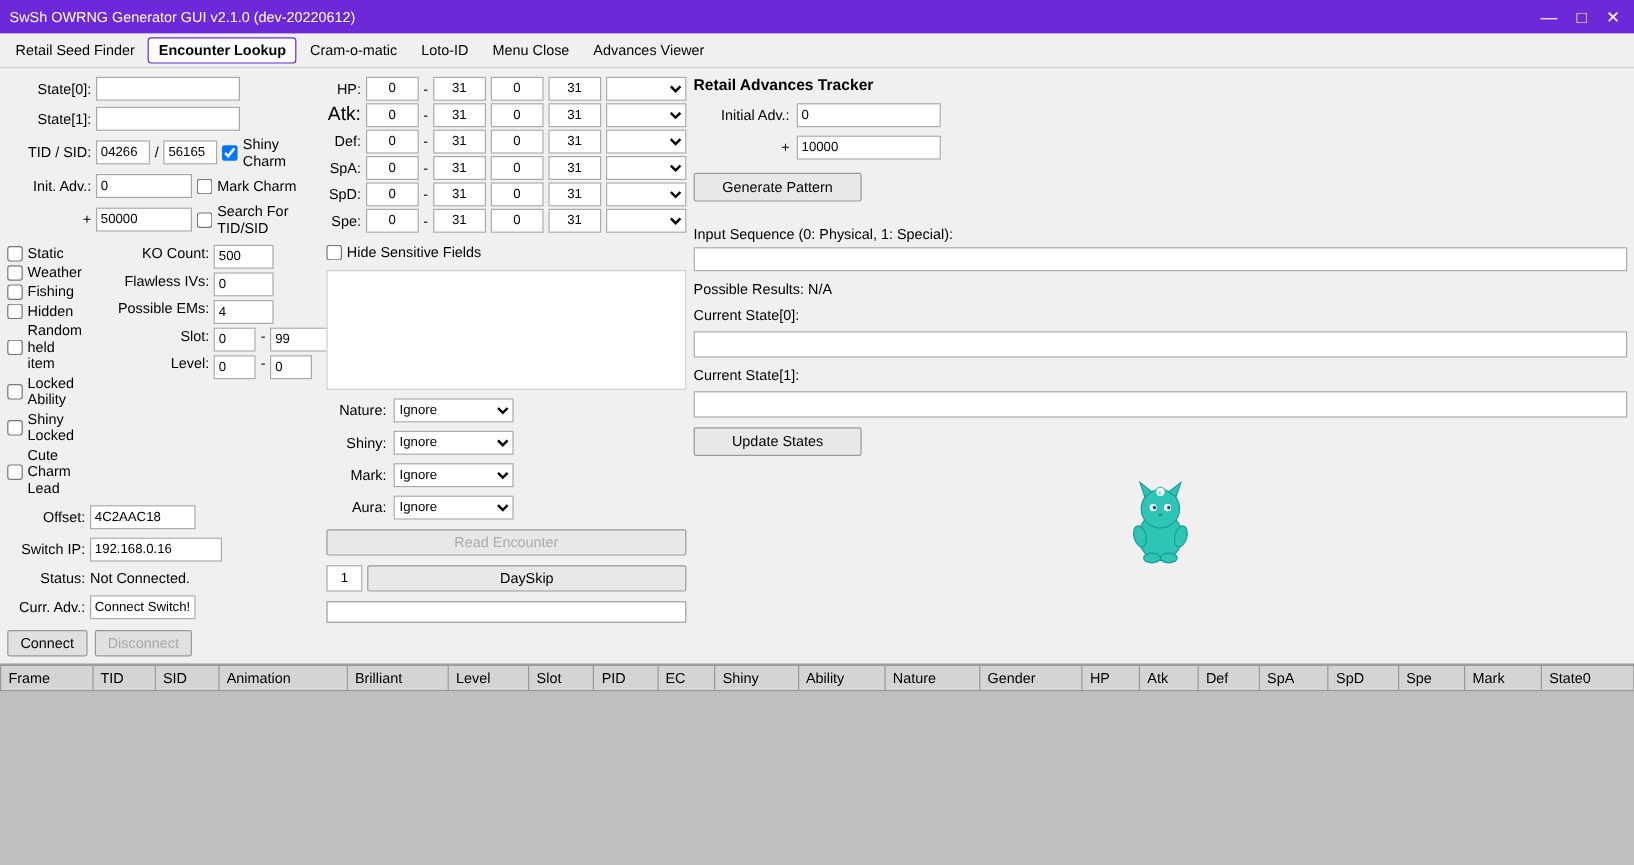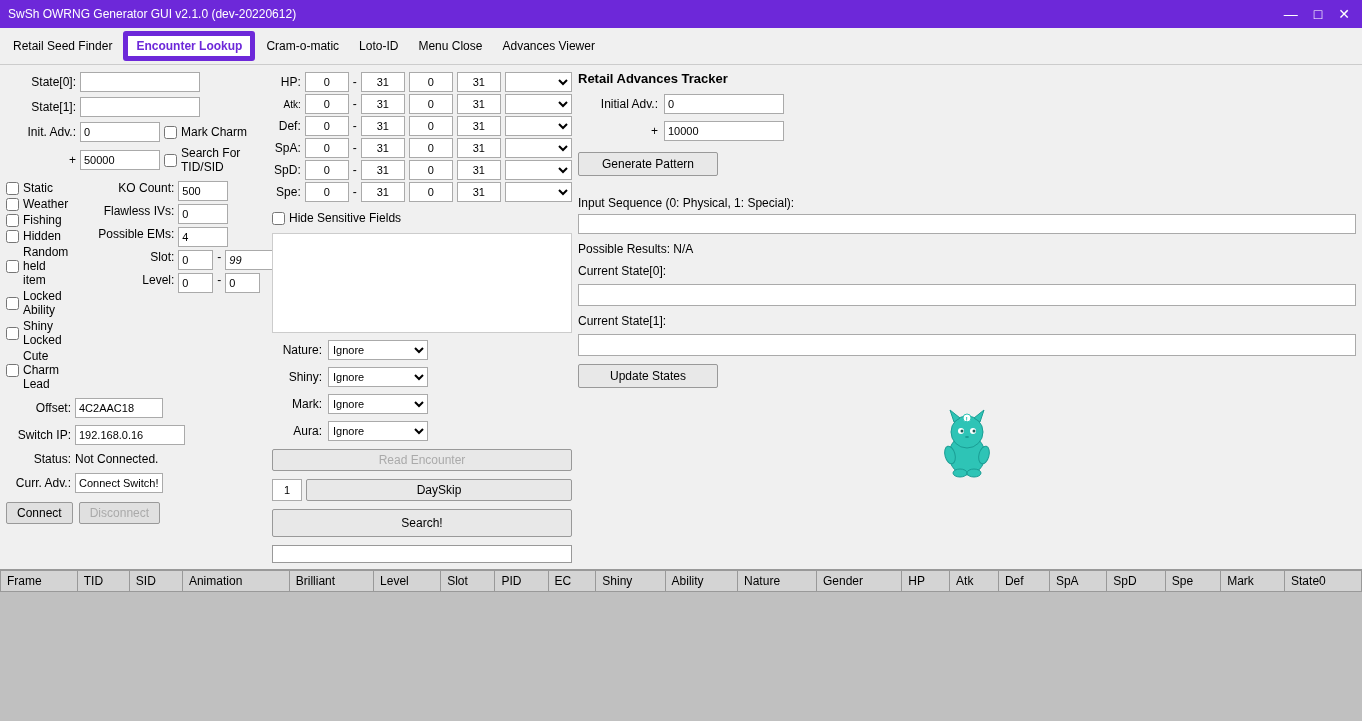--- a/index.html
+++ b/index.html
@@ -30,22 +30,22 @@
     }
     .menu-tab {
       padding: 3px 8px;
       cursor: pointer;
       border: 1px solid transparent;
       border-radius: 3px;
       font-size: 12px;
     }
     .menu-tab.active {
       background: #fff;
-      border: 5px solid #6d28d9;
-      color: #6d28d9;
+      border: 1px solid #6d28d9;
+      color: #000000;
       font-weight: bold;
     }
     
     
     .main-container {
       display: flex;
       padding: 6px;
       gap: 6px;
       background: #f0f0f0;
     }
@@ -350,20 +350,28 @@
     <div class="form-row">
       <span class="form-label">State[0]:</span>
       <input type="text" class="form-input form-input-wide" style="">
     </div>
 
     <div class="form-row">
       <span class="form-label">State[1]:</span>
       <input type="text" class="form-input form-input-wide" style="">
     </div>
 
+    <div class="form-row">
+      <span class="form-label">TID / SID:</span>
+      <input type="text" class="form-input" style="width: 45px;" value="04266">
+      <span> / </span>
+      <input type="text" class="form-input" style="width: 45px;" value="56165">
+      <input type="checkbox" checked="" style="">
+      <span>Shiny Charm</span>
+    </div>
 
     <div class="form-row">
       <span class="form-label">Init. Adv.:</span>
       <input type="text" class="form-input" style="width: 80px;" value="0">
       <input type="checkbox" style="">
       <span>Mark Charm</span>
     </div>
 
     <div class="form-row">
       <span class="form-label" style="text-align:right">+</span>
@@ -418,21 +426,21 @@
           <input type="text" class="stats-input" value="0" style="">
         </div>
         <div class="stats-row">
           <span class="stats-label">Possible EMs:</span>
           <input type="text" class="stats-input" value="4" style="">
         </div>
         <div class="stats-row">
           <span class="stats-label">Slot:</span>
           <input type="text" class="stats-input" style="width: 35px;" value="0">
           <span>-</span>
-          <input type="text" class="stats-input" style="width: 51px; font-style: italic;" value="99">
+          <input type="text" class="stats-input" style="width: 51px;" value="99">
         </div>
         <div class="stats-row">
           <span class="stats-label">Level:</span>
           <input type="text" class="stats-input" style="width: 35px;" value="0">
           <span>-</span>
           <input type="text" class="stats-input" style="width: 35px;" value="0">
         </div>
       </div>
     </div>
 
@@ -467,21 +475,21 @@
         <span style="width:30px;text-align:right;font-size:12px">HP:</span>
         <input type="text" class="iv-input" value="0" style="">
         <span class="iv-dash">-</span>
         <input type="text" class="iv-input" value="31" style="">
         <input type="text" class="iv-input" value="0" style="">
         <input type="text" class="iv-input" value="31" style="">
         <select class="iv-select"></select>
       </div>
 
       <div class="form-row">
-        <span style="width:30px;text-align:right;font-size:10px">Atk:</span>
+        <span style="width:30px;text-align:right;font-size:16px">Atk:</span>
         <input type="text" class="iv-input" value="0" style="">
         <span class="iv-dash">-</span>
         <input type="text" class="iv-input" value="31" style="">
         <input type="text" class="iv-input" value="0" style="">
         <input type="text" class="iv-input" value="31" style="">
         <select class="iv-select"></select>
       </div>
 
       <div class="form-row">
         <span style="width:30px;text-align:right;font-size:12px">Def:</span>
@@ -559,21 +567,20 @@
     </div>
 
     <div class="encounter-btn-row">
       <button class="read-encounter-btn" style="flex:1" disabled="">Read Encounter</button>
     </div>
     <div class="encounter-btn-row">
       <input type="text" class="dayskip-input" value="1" style="">
       <button class="dayskip-btn" style="flex:1">DaySkip</button>
     </div>
 
-    <button class="search-btn">Search!</button>
 
     <div class="progress-bar"></div>
 
   </div>
 
   <div class="right-panel">
 
     <div class="tracker-title">Retail Advances Tracker</div>
 
     <div class="tracker-row">

